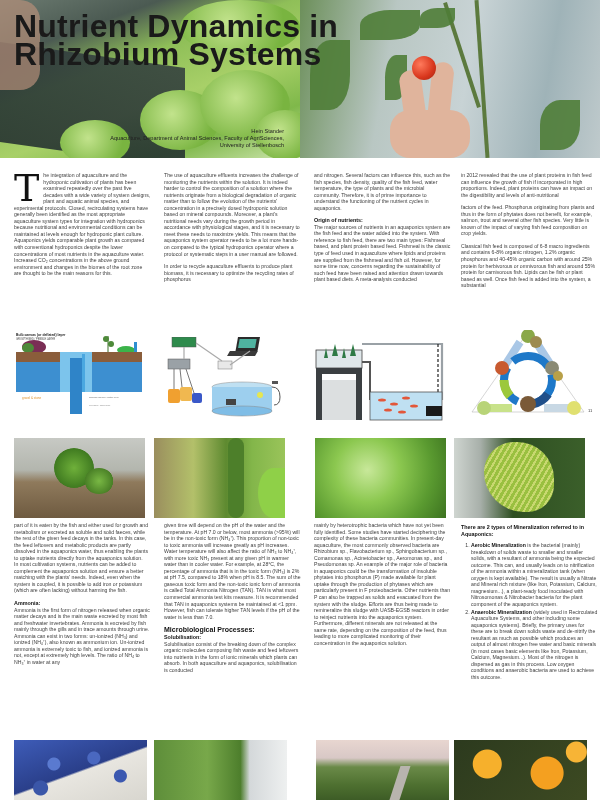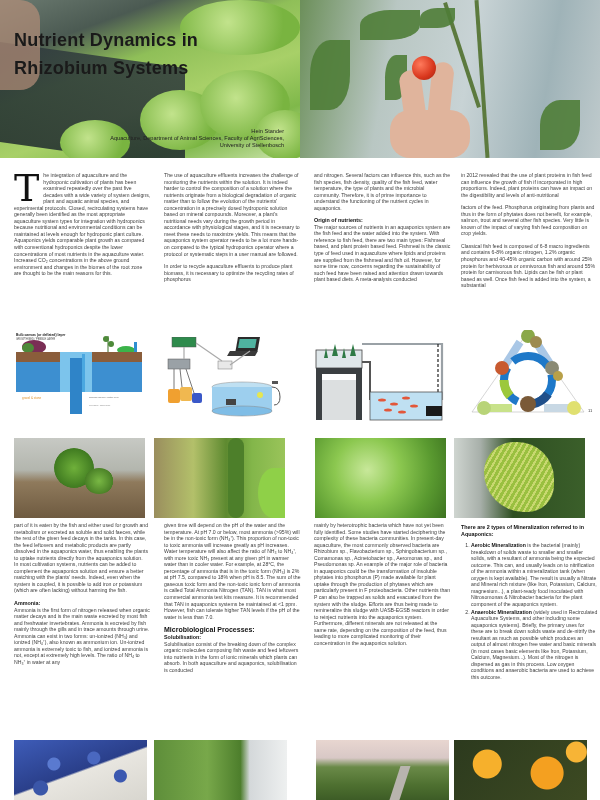--- a/index.html
+++ b/index.html
@@ -15,21 +15,21 @@
   .hdr-left .hand { position: absolute; left: 0; top: 0; width: 40px; height: 90px; background: #b58f79; opacity: .7; border-radius: 0 20px 20px 0; }
   .hdr-left .lettuce { position: absolute; border-radius: 50%; background: radial-gradient(circle at 40% 40%, #c2e38c, #79b440 70%); }
   .hdr-right { position: absolute; left: 300px; top: 0; width: 300px; height: 158px; overflow: hidden;
     background: linear-gradient(100deg, #6c8f5a 0%, #b9c7c3 30%, #c8d3d5 55%, #9fb3b8 80%, #bfcacc 100%); }
   .hdr-right .stem { position: absolute; width: 4px; background: #5c7a3e; }
   .hdr-right .leaf { position: absolute; background: #4f7d37; border-radius: 50% 0 50% 0; opacity: .9; }
   .hdr-right .tomato { position: absolute; left: 112px; top: 56px; width: 24px; height: 24px; border-radius: 50%;
     background: radial-gradient(circle at 35% 35%, #ff7a5c, #d8361c 60%, #9e2310); }
   .hdr-right .finger { position: absolute; background: #e0b49c; border-radius: 14px 14px 6px 6px; }
 
-  .title { position: absolute; left: 14px; top: 12px; font-size: 18px; font-weight: bold; line-height: 28px; color: #1a1a1a; letter-spacing: .2px; margin-top: 14px; }
+  .title { position: absolute; left: 14px; top: 12px; font-size: 32px; font-weight: bold; line-height: 28px; color: #1a1a1a; letter-spacing: .2px; }
   .author { position: absolute; right: 316px; top: 128px; text-align: right; font-size: 5.6px; line-height: 7px; color: #222; }
 
   
   .col { position: absolute; width: 137px; font-size: 5.15px; line-height: 6.55px; color: #3d3d3d; text-align: left; }
   .col p { margin-bottom: 6px; }
   .col h4 { font-size: 5.4px; font-weight: bold; color: #111; margin-top: 2px; }
   .col h3 { font-size: 7px; font-weight: bold; color: #111; line-height: 8px; }
   .dropcap { float: left; font-family: "DejaVu Serif", serif; font-size: 38px; line-height: 30px; margin: 1px 4px 0 0; color: #111; }
   .col ol { padding-left: 10px; }
   .col ol li { margin-bottom: 1px; }

